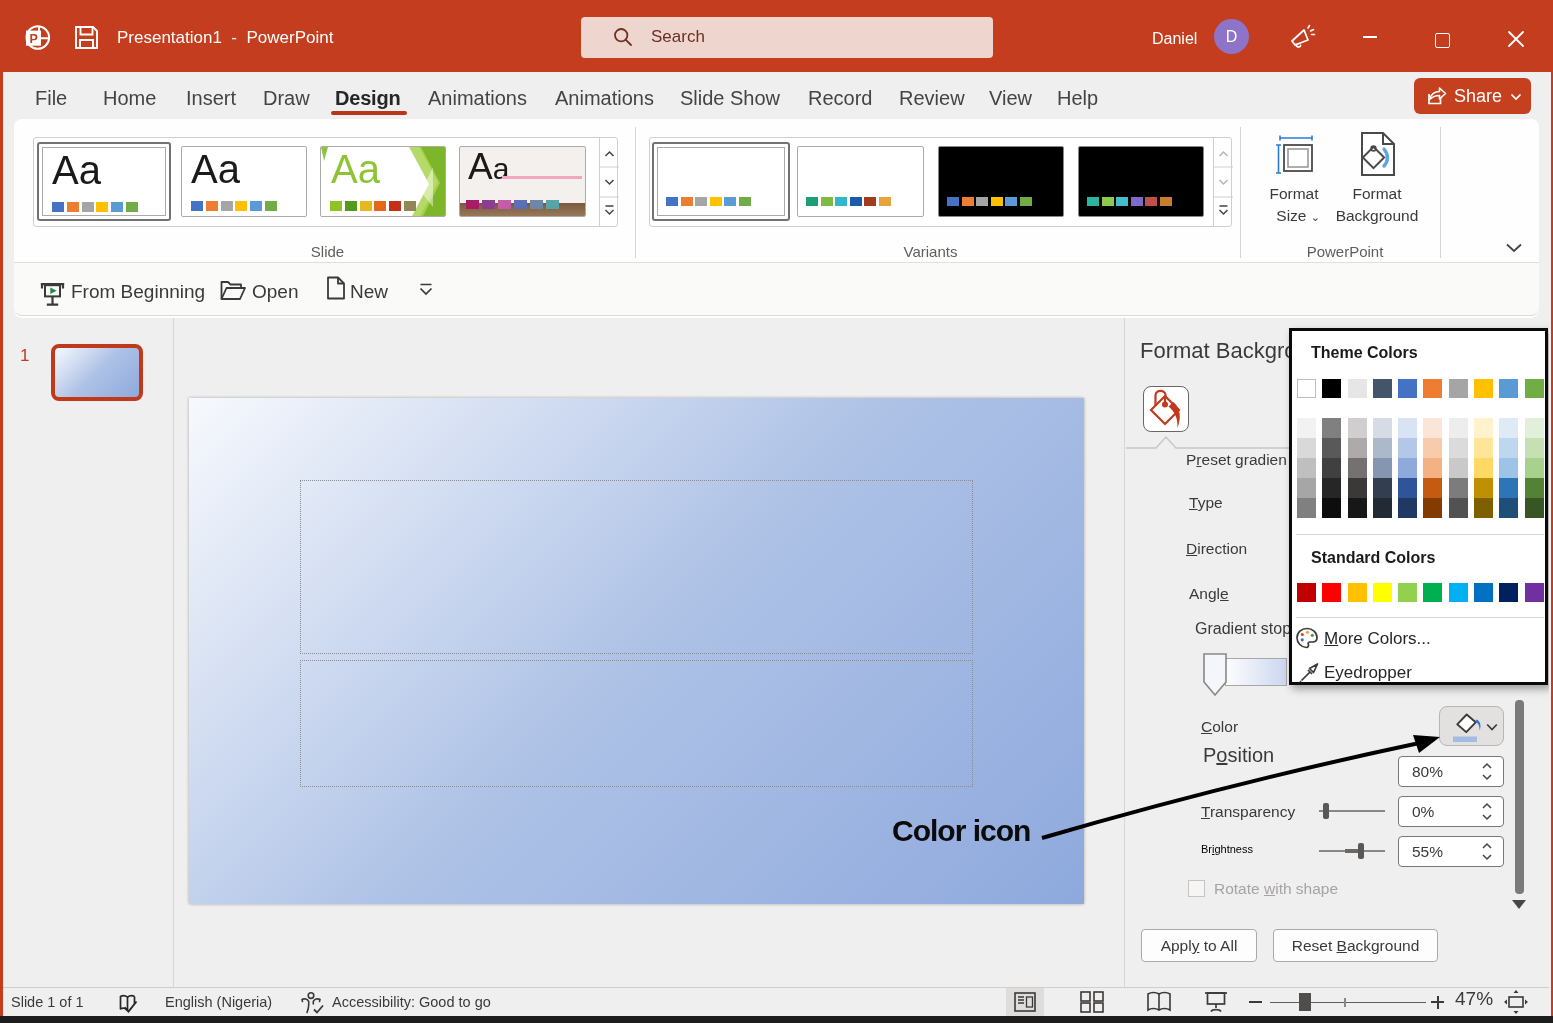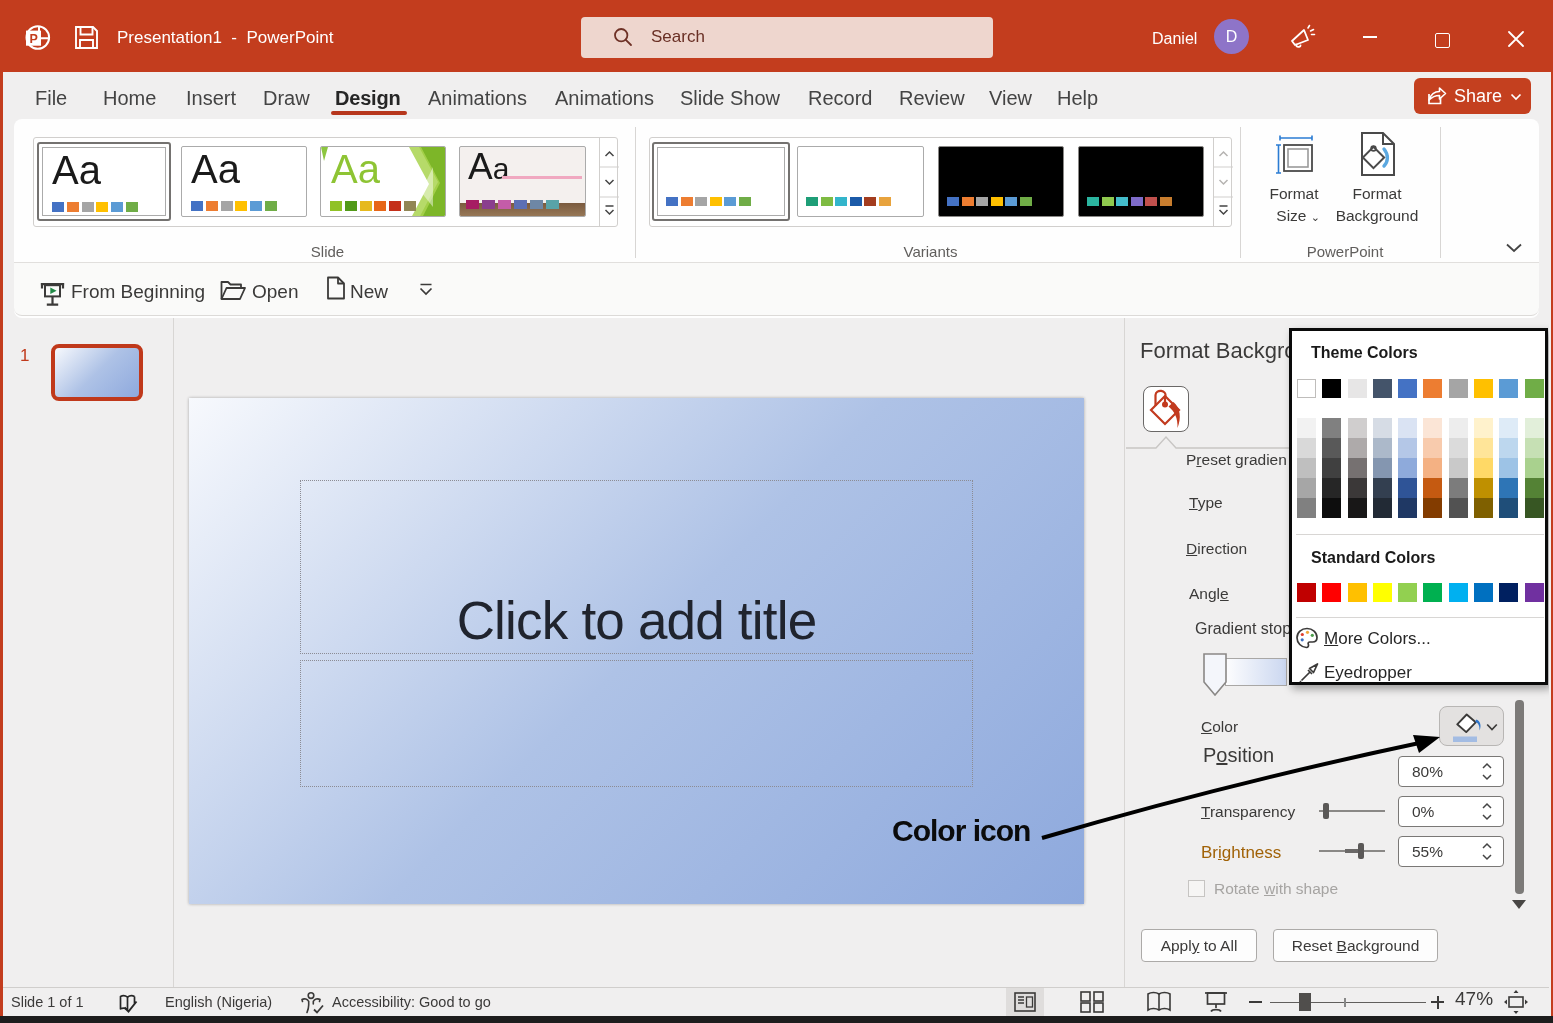--- a/index.html
+++ b/index.html
@@ -317,21 +317,21 @@
 <div class="abs" style="left:1319px;top:810px;width:66px;height:2px;background:#8A8886;"></div>
 <div class="abs" style="left:1323px;top:803px;width:6px;height:16px;background:#5A5857;border-radius:2px;"></div>
 <div class="abs spin" style="left:1398px;top:796px;width:106px;height:31px;background:#fff;border:1px solid #7A7876;border-radius:4px;">
   <span style="position:absolute;left:13px;top:6px;font-size:15.5px;color:#3B3A39;">0%</span>
   <svg width="12" height="21" viewBox="0 0 12 21" style="position:absolute;left:82px;top:4px;">
     <path d="M2 7 L6 3 L10 7" fill="none" stroke="#444" stroke-width="1.5"></path>
     <path d="M2 14 L6 18 L10 14" fill="none" stroke="#444" stroke-width="1.5"></path>
   </svg>
 </div>
 
-<div class="abs" style="left:1201px;top:843px;font-size:17px;color:#a16207;">Br<span style="text-decoration:underline;">i</span>ghtness</div>
+<div class="abs" style="left:1201px;top:843px;font-size:11px;color:#000000;">Br<span style="text-decoration:underline;">i</span>ghtness</div>
 <div class="abs" style="left:1319px;top:850px;width:66px;height:2px;background:#8A8886;"></div>
 <div class="abs" style="left:1345px;top:849px;width:14px;height:4px;background:#6A6867;"></div>
 <div class="abs" style="left:1358px;top:843px;width:6px;height:16px;background:#5A5857;border-radius:2px;"></div>
 <div class="abs spin" style="left:1398px;top:836px;width:106px;height:31px;background:#fff;border:1px solid #7A7876;border-radius:4px;">
   <span style="position:absolute;left:13px;top:6px;font-size:15.5px;color:#3B3A39;">55%</span>
   <svg width="12" height="21" viewBox="0 0 12 21" style="position:absolute;left:82px;top:4px;">
     <path d="M2 7 L6 3 L10 7" fill="none" stroke="#444" stroke-width="1.5"></path>
     <path d="M2 14 L6 18 L10 14" fill="none" stroke="#444" stroke-width="1.5"></path>
   </svg>
 </div>
@@ -343,21 +343,20 @@
 <svg class="abs" width="16" height="12" viewBox="0 0 16 12" style="left:1511px;top:898px;">
   <path d="M1 2 L8 11 L15 2 Z" fill="#484644"></path>
 </svg>
 
 <div class="abs" style="left:1141px;top:929px;width:116px;height:33px;background:#FDFDFD;border:1px solid #ACAAA8;border-radius:4px;text-align:center;line-height:31px;font-size:15.5px;color:#3B3A39;">Appl<span style="text-decoration:underline;">y</span> to All</div>
 <div class="abs" style="left:1273px;top:929px;width:165px;height:33px;background:#FDFDFD;border:1px solid #ACAAA8;border-radius:4px;text-align:center;line-height:31px;font-size:15.5px;color:#3B3A39;">Reset <span style="text-decoration:underline;">B</span>ackground</div>
 
 <div class="abs" id="slide" style="left:189px;top:398px;width:895px;height:506px;background:linear-gradient(135deg,#F7F9FD 0%,#AEC2E6 50%,#8EA9DD 100%);box-shadow:0 0 3px rgba(0,0,0,0.3);">
   <div style="position:absolute;left:111px;top:82px;width:673px;height:174px;border:1.5px dotted #8C8C94;"></div>
   <div style="position:absolute;left:111px;top:262px;width:673px;height:127px;border:1.5px dotted #8C8C94;"></div>
-  <div style="position:absolute;left:111px;top:192px;width:673px;text-align:center;font-size:53px;letter-spacing:-0.8px;color:#20242E;">Click to add title</div>
 </div>
 <div class="abs" style="left:892px;top:814px;font-size:30px;font-weight:700;color:#0B0B0B;z-index:30;letter-spacing:-1px;">Color icon</div>
 <svg class="abs" width="1553" height="1023" viewBox="0 0 1553 1023" style="left:0;top:0;z-index:29;pointer-events:none;">
   <path d="M1042 838 Q1230 783 1424 742" fill="none" stroke="#000" stroke-width="4"></path>
   <path d="M1440 737 L1413 735 L1419 753 Z" fill="#000"></path>
 </svg>
 
 <div class="abs" id="popup" style="left:1289px;top:328px;width:259px;height:357px;background:#fff;border:3px solid #0A0A0A;z-index:40;box-shadow:3px 4px 8px rgba(0,0,0,0.35);">
   <div style="position:absolute;left:19px;top:13px;font-size:16px;font-weight:700;color:#1A1A1A;">Theme Colors</div>
   <div style="position:absolute;left:5px;top:48px;display:flex;gap:6.3px;" id="tc-row">

